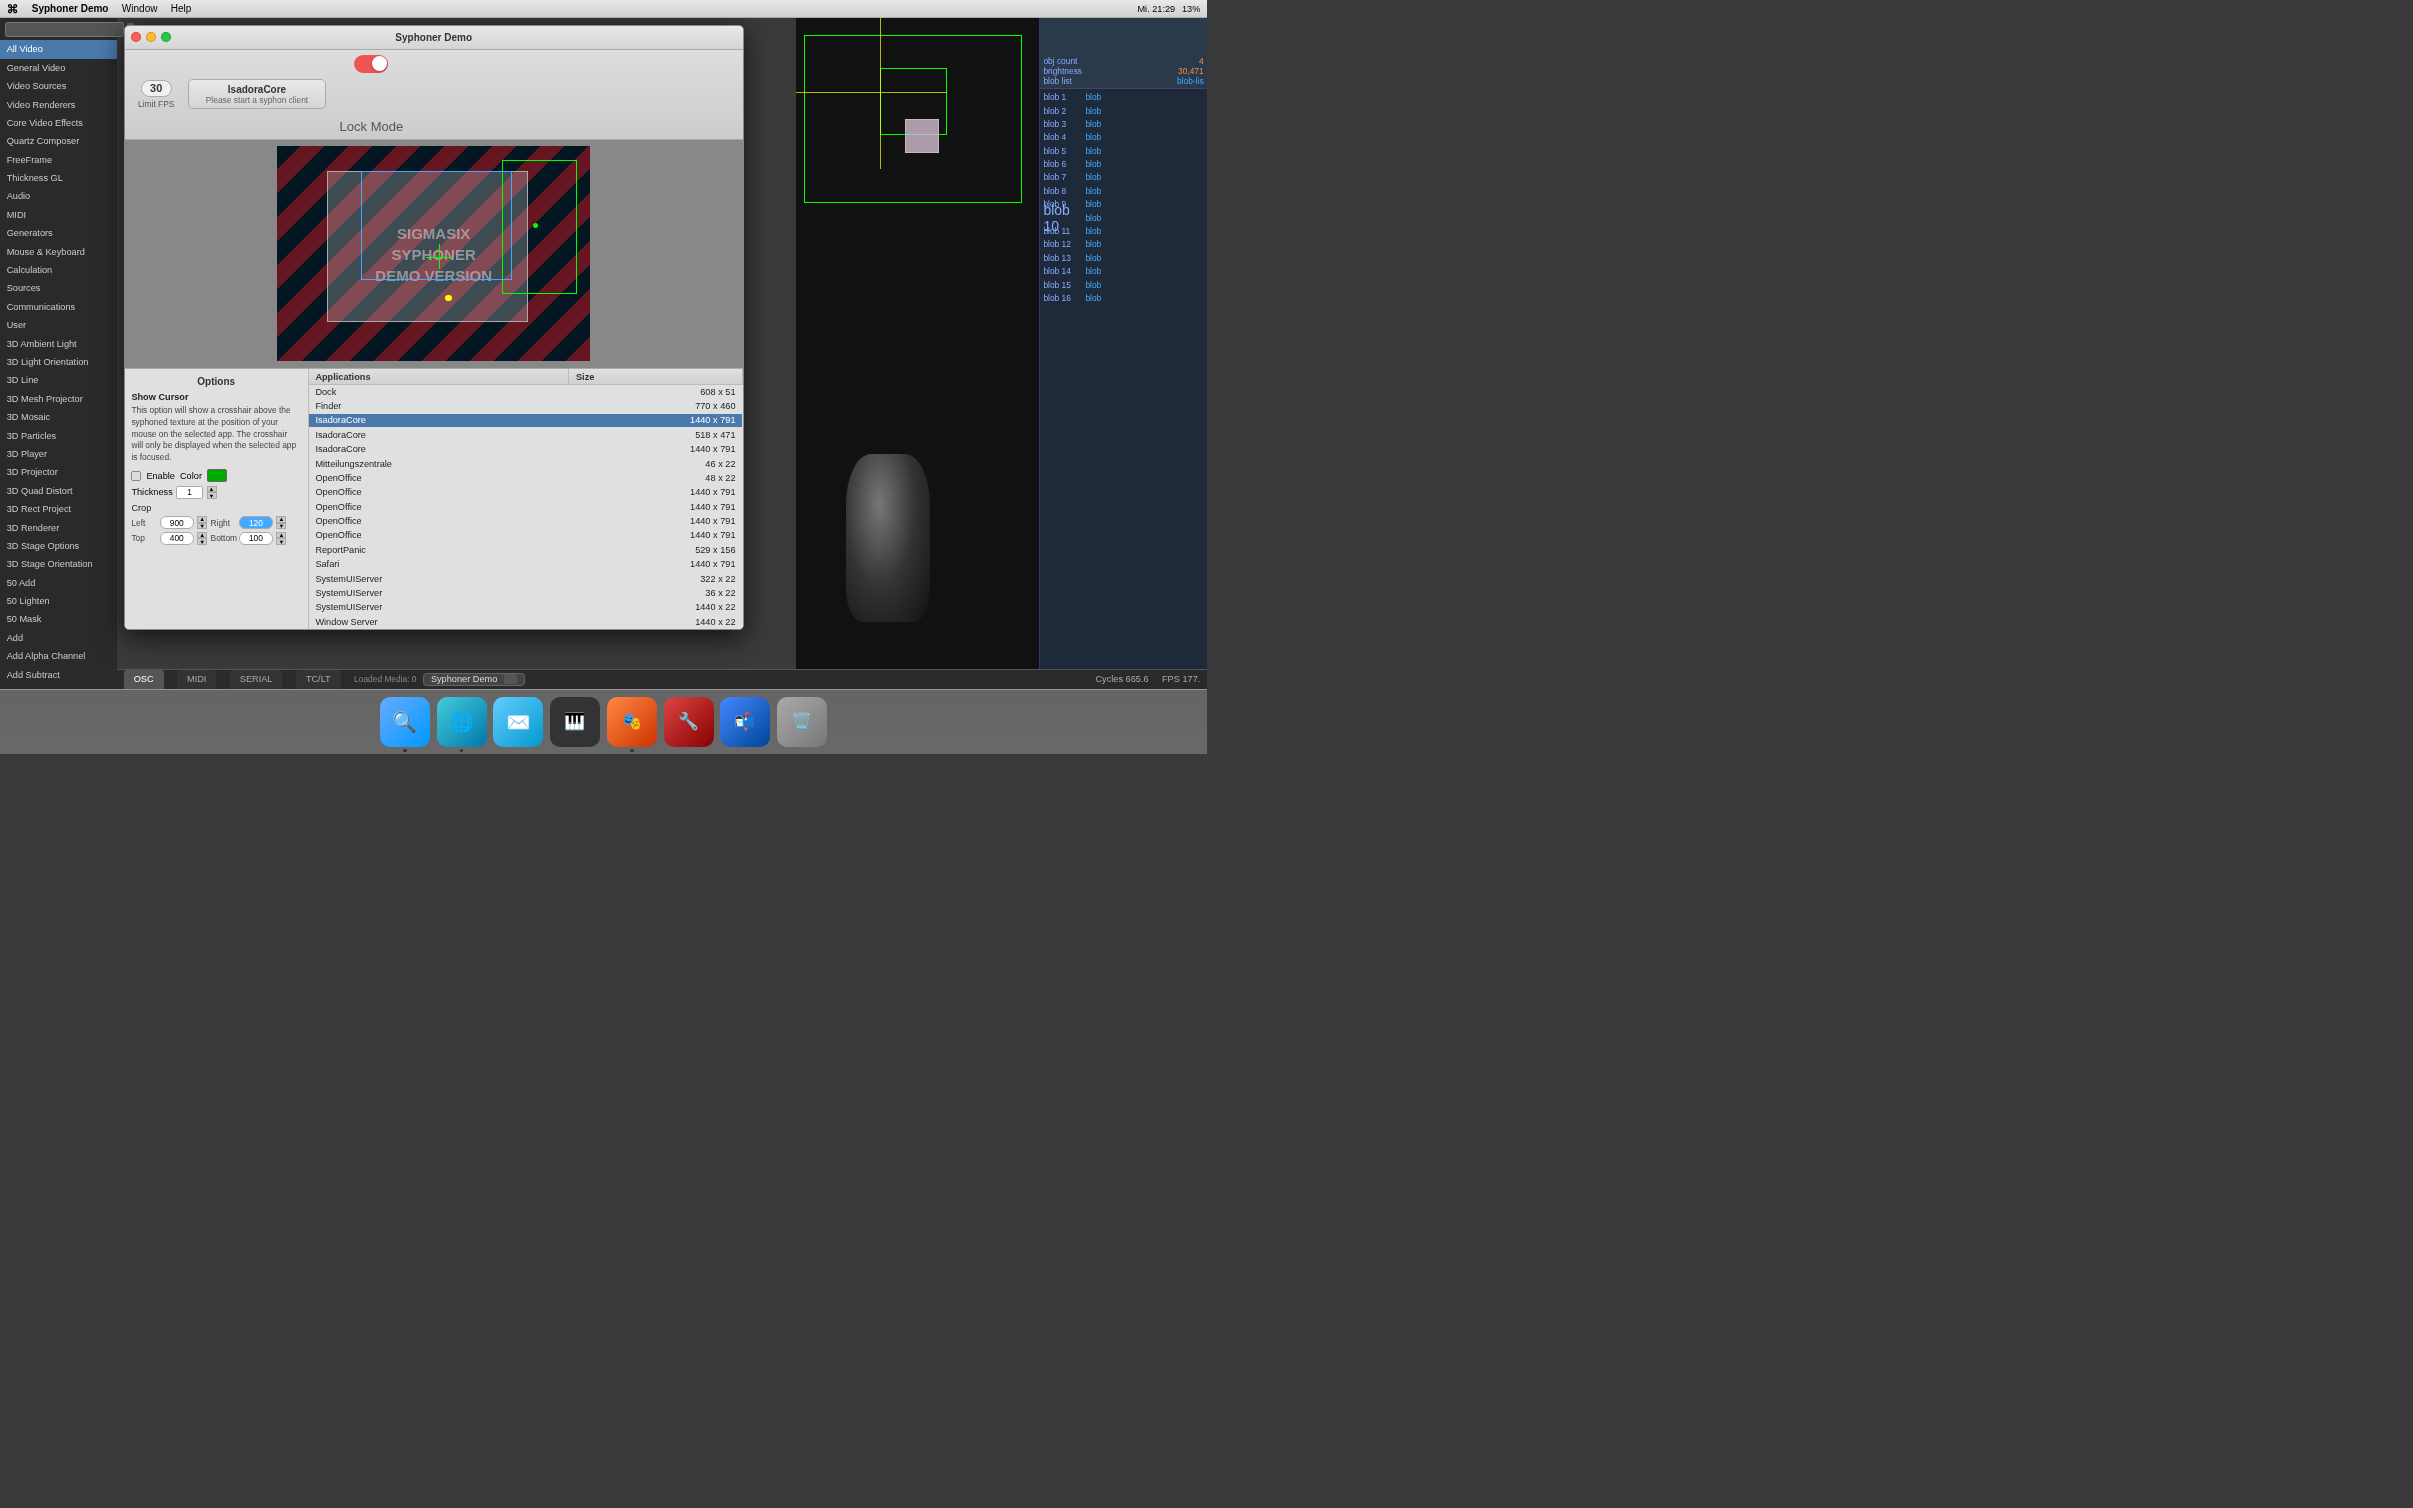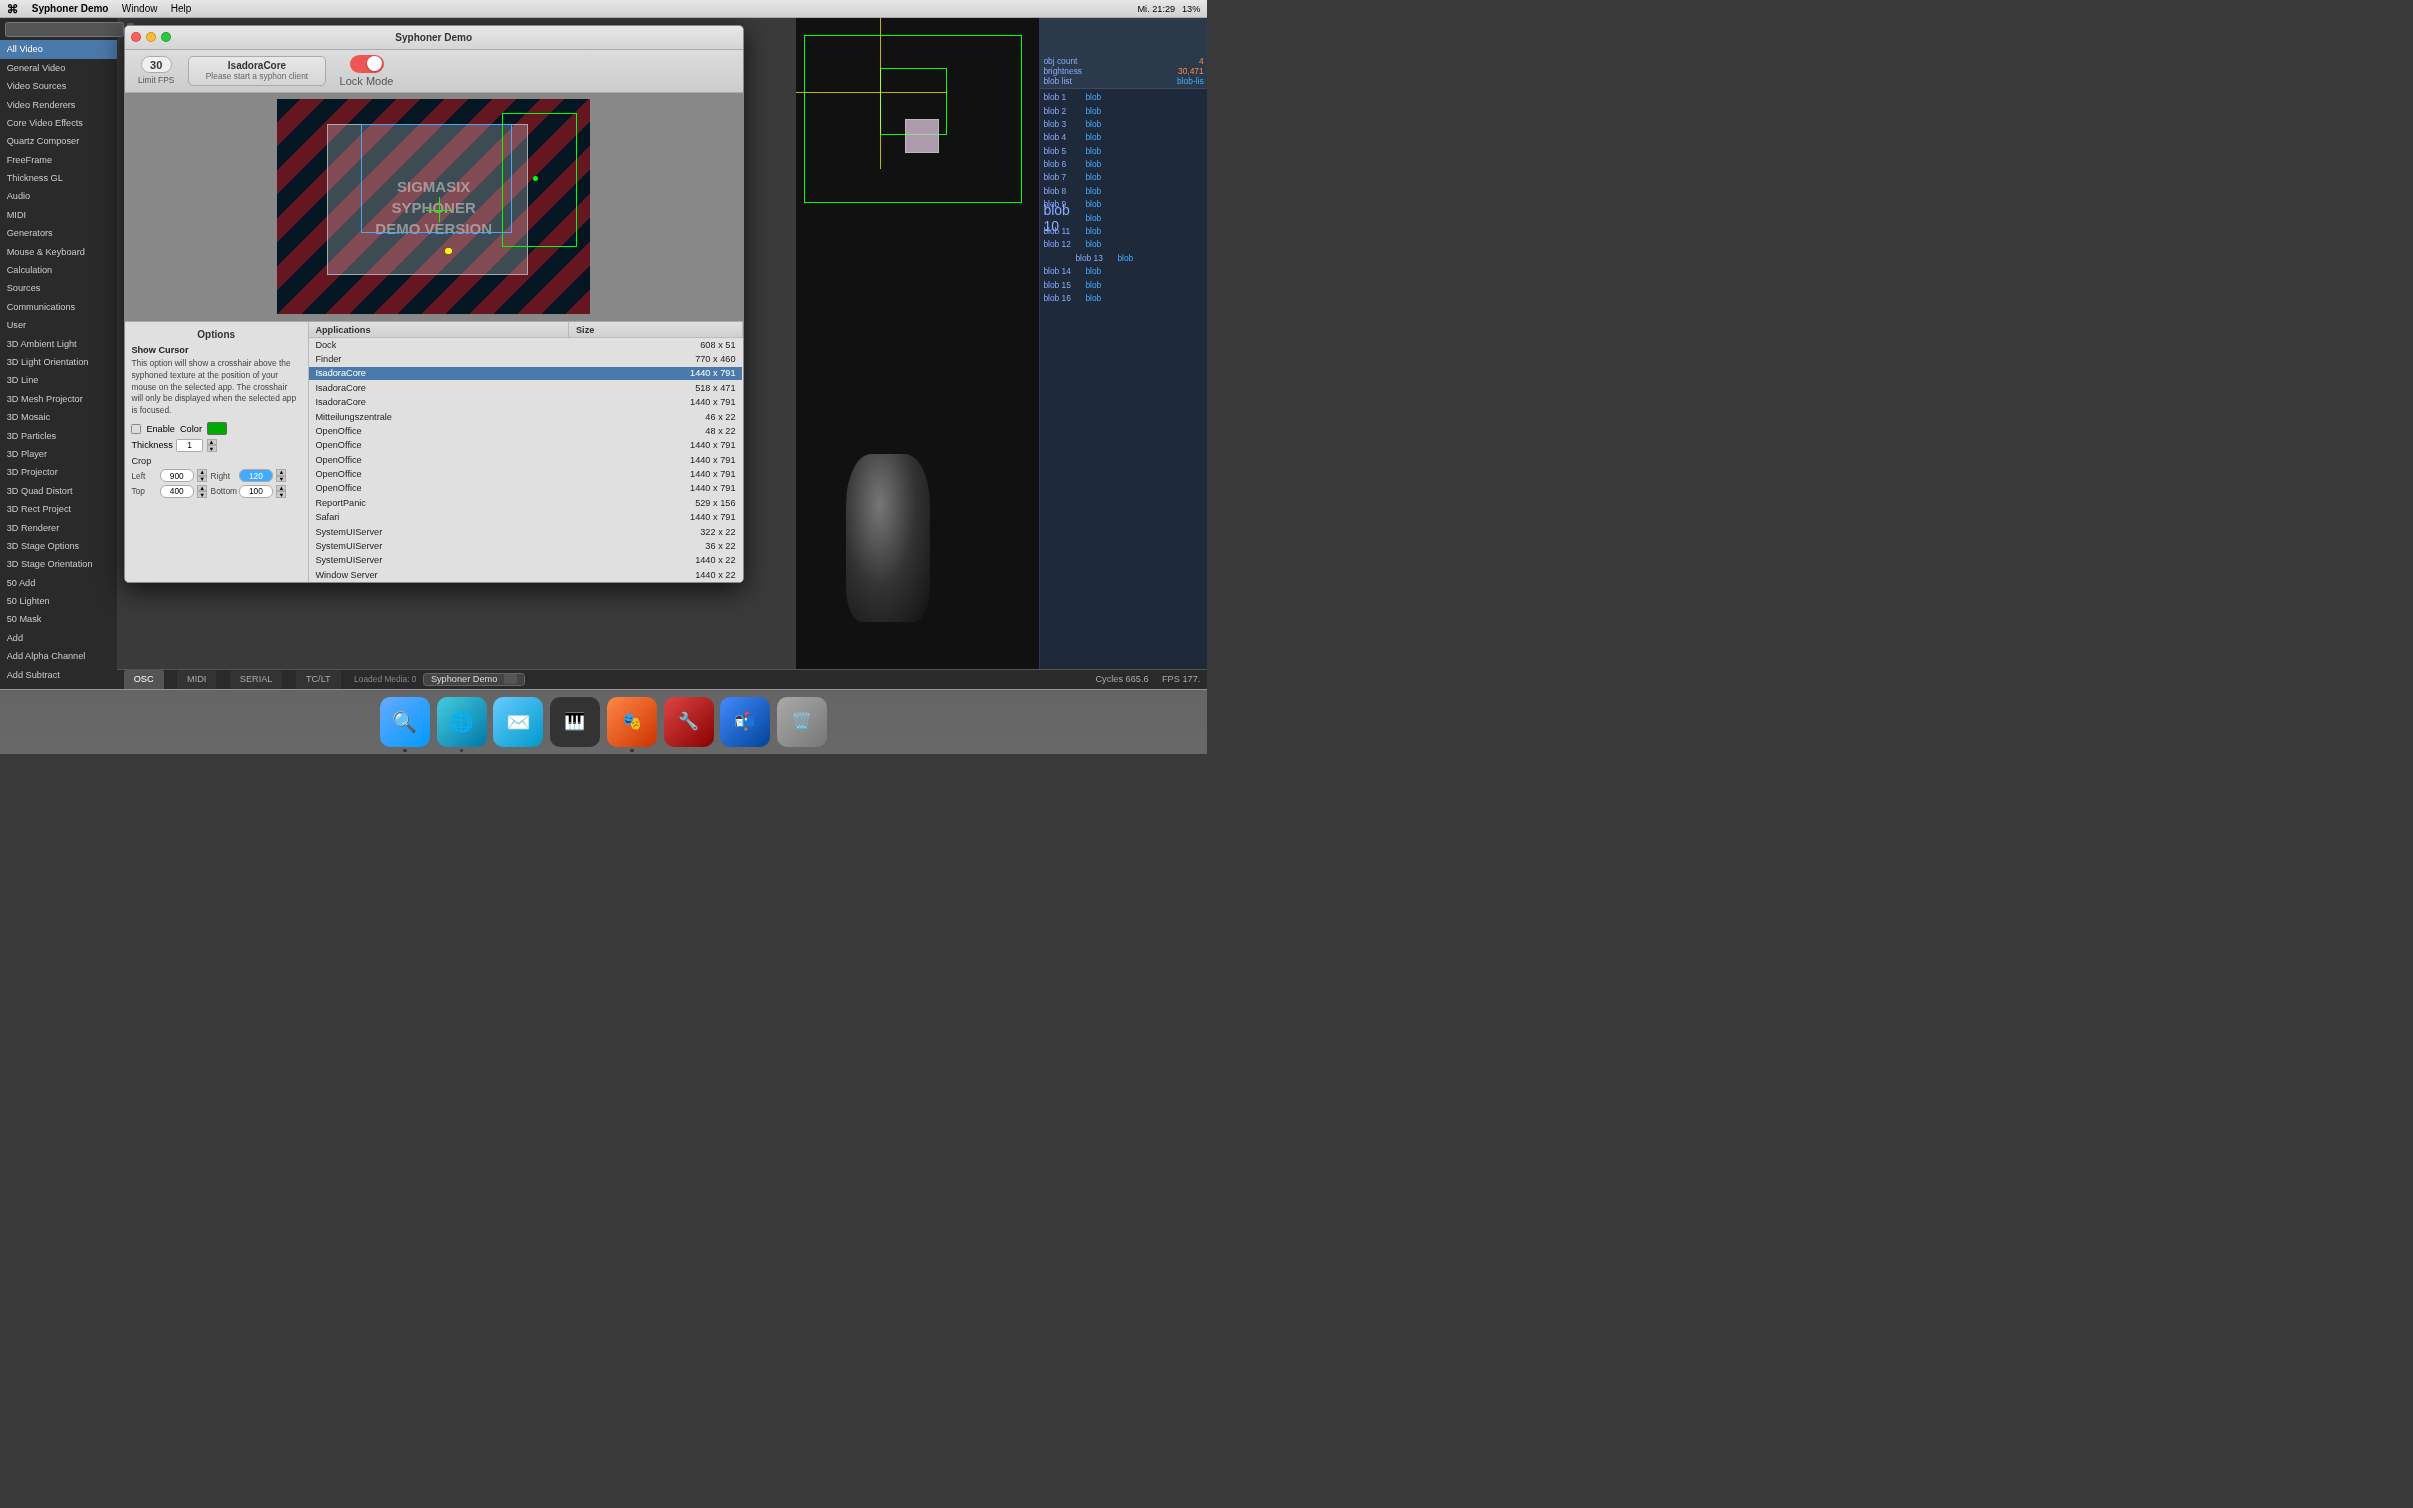--- a/index.html
+++ b/index.html
@@ -235,22 +235,23 @@
       width: 15px;
       height: 15px;
       background: #fff;
       border-radius: 50%;
       position: absolute;
       top: 1.7px;
       right: 1.7px;
       box-shadow: 0 0.8px 2.5px rgba(0,0,0,0.3);
     }
     .lock-label {
-      font-size: 11px;
+      font-size: 13px;
       color: #555;
+      margin-top: 44px;
     }
 
     
     .video-preview {
       background: #888;
       padding: 6.7px;
       display: flex;
       justify-content: center;
     }
     .video-canvas {
@@ -869,21 +870,21 @@
             </div>
             <div class="blob-row">
               <span class="blob-label" style="color:#8af;font-size:8.4px;width:42px;">blob 11</span>
               <span class="blob-value" style="color:#4af;font-size:8.4px;">blob</span>
             </div>
             <div class="blob-row">
               <span class="blob-label" style="color:#8af;font-size:8.4px;width:42px;">blob 12</span>
               <span class="blob-value" style="color:#4af;font-size:8.4px;">blob</span>
             </div>
             <div class="blob-row">
-              <span class="blob-label" style="color:#8af;font-size:8.4px;width:42px;margin-left:32px;">blob 13</span>
+              <span class="blob-label" style="color:#8af;font-size:8.4px;width:42px;">blob 13</span>
               <span class="blob-value" style="color:#4af;font-size:8.4px;">blob</span>
             </div>
             <div class="blob-row">
               <span class="blob-label" style="color:#8af;font-size:8.4px;width:42px;">blob 14</span>
               <span class="blob-value" style="color:#4af;font-size:8.4px;">blob</span>
             </div>
             <div class="blob-row">
               <span class="blob-label" style="color:#8af;font-size:8.4px;width:42px;">blob 15</span>
               <span class="blob-value" style="color:#4af;font-size:8.4px;">blob</span>
             </div>

